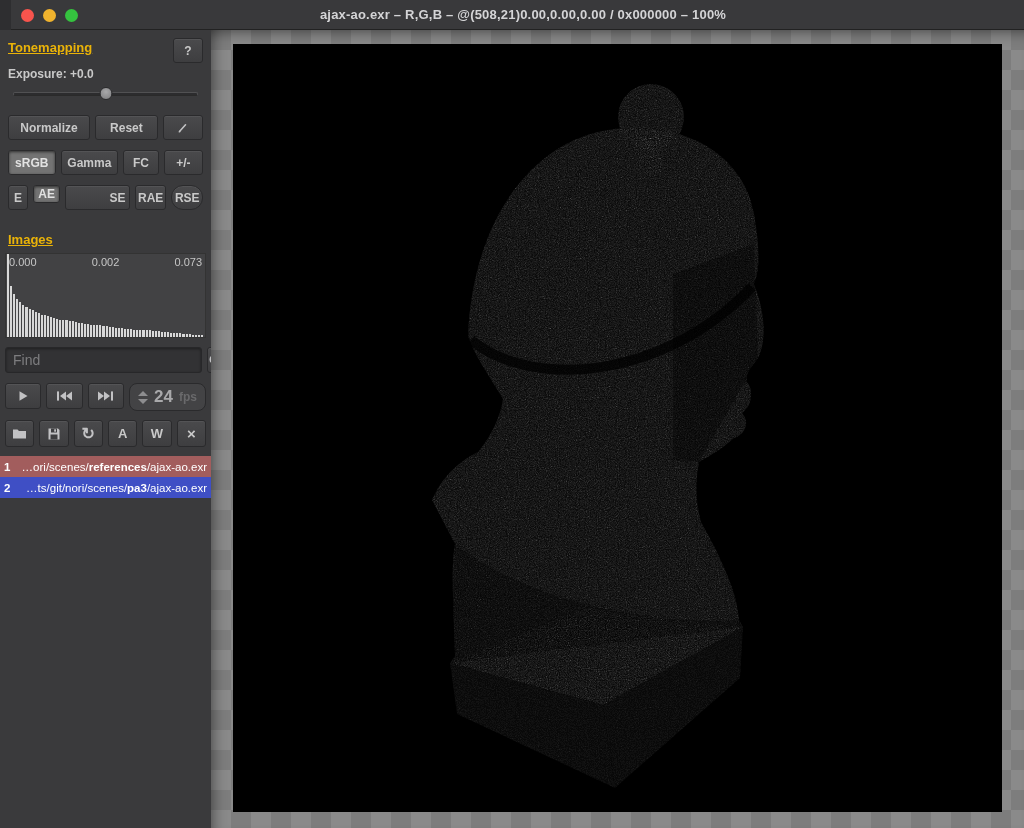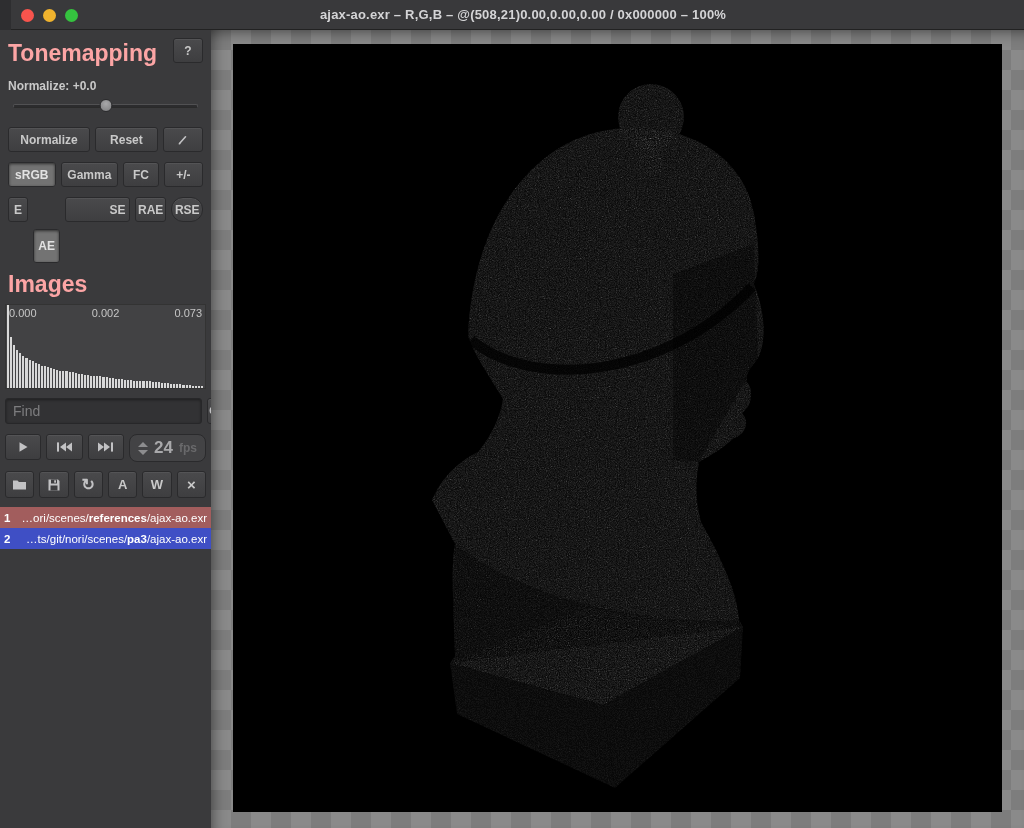--- a/index.html
+++ b/index.html
@@ -14,21 +14,21 @@
   .light { width:13px; height:13px; border-radius:50%; }
   .light.red    { background:#f8544d; }
   .light.yellow { background:#f0b32e; }
   .light.green  { background:#35c23f; }
   .wintitle { font-size:13px; font-weight:bold; color:#d4d4d6; letter-spacing:.2px; }
 
   
   .sidebar { position:absolute; left:0; top:30px; width:211px; height:798px;
              background:#3a3a3c; }
   .pad { padding:0 8px; }
-  h1.panel-title { font-size:23px; font-weight:bold; color:#fca5a5; }
+  h1.panel-title { font-size:13px; font-weight:bold; color:#eab308;text-decoration:underline; }
   .tm-head { position:relative; padding:10px 8px 0 8px; }
   .help-btn { position:absolute; right:8px; top:8px; width:30px; height:25px; }
 
   .btn { display:flex; align-items:center; justify-content:center;
          background:linear-gradient(#4a4a4c,#3e3e40); border:1px solid #2a2a2c;
          border-radius:3px; color:#c9c9c9; font-size:12px; font-weight:bold;
          cursor:pointer; box-shadow:inset 0 1px 0 rgba(255,255,255,.06); }
   .btn.active { background:#737373; box-shadow:inset 0 1px 3px rgba(0,0,0,.6); color:#e2e2e2; }
 
   .lbl { font-size:12px; font-weight:bold; color:#c9c9c9; }
@@ -107,21 +107,21 @@
 </div>
 
 <div class="sidebar">
 
   <div class="tm-head">
     <h1 class="panel-title">Tonemapping</h1>
     <button class="btn help-btn">?</button>
   </div>
 
   <div class="pad" style="margin-top:12px;">
-    <div class="lbl">Normalize: +0.0</div>
+    <div class="lbl">Exposure: +0.0</div>
     <div class="slider" style="margin:6px 5px 0 5px;">
       <span class="track"></span>
       <span class="handle" style="left:50%;"></span>
     </div>
   </div>
 
 
   <div class="row pad" style="margin-top:14px;">
     <button class="btn" style="flex:2.1; height:25px;">Normalize</button>
     <button class="btn" style="flex:1.6; height:25px;">Reset</button>
@@ -135,27 +135,27 @@
 
   <div class="row pad" style="margin-top:10px;">
     <button class="btn active" style="flex:1.35; height:25px;">sRGB</button>
     <button class="btn" style="flex:1.65; height:25px;">Gamma</button>
     <button class="btn" style="flex:1;    height:25px;">FC</button>
     <button class="btn" style="flex:1.1;  height:25px;">+/-</button>
   </div>
 
   <div class="row pad" style="margin-top:10px;">
     <button class="btn" style="flex:0.8; height:25px;">E</button>
-    <button class="btn active" style="flex:1.1; height:34px;margin-top:32px;">AE</button>
+    <button class="btn active" style="flex:1.1; height:18px;">AE</button>
     <button class="btn" style="flex:1;   height:25px;padding-left:40px;">SE</button>
     <button class="btn" style="flex:1.3; height:25px;">RAE</button>
     <button class="btn" style="flex:1.3; height:25px;border-radius:12px;">RSE</button>
   </div>
 
-  <div class="pad" style="margin-top:8px;">
+  <div class="pad" style="margin-top:22px;">
     <h1 class="panel-title">Images</h1>
   </div>
 
   <div class="hist">
     <div class="hist-labels">
       <span>0.000</span>
       <span>0.002</span>
       <span>0.073</span>
     </div>
     <div class="hist-bars" id="hist-bars">

